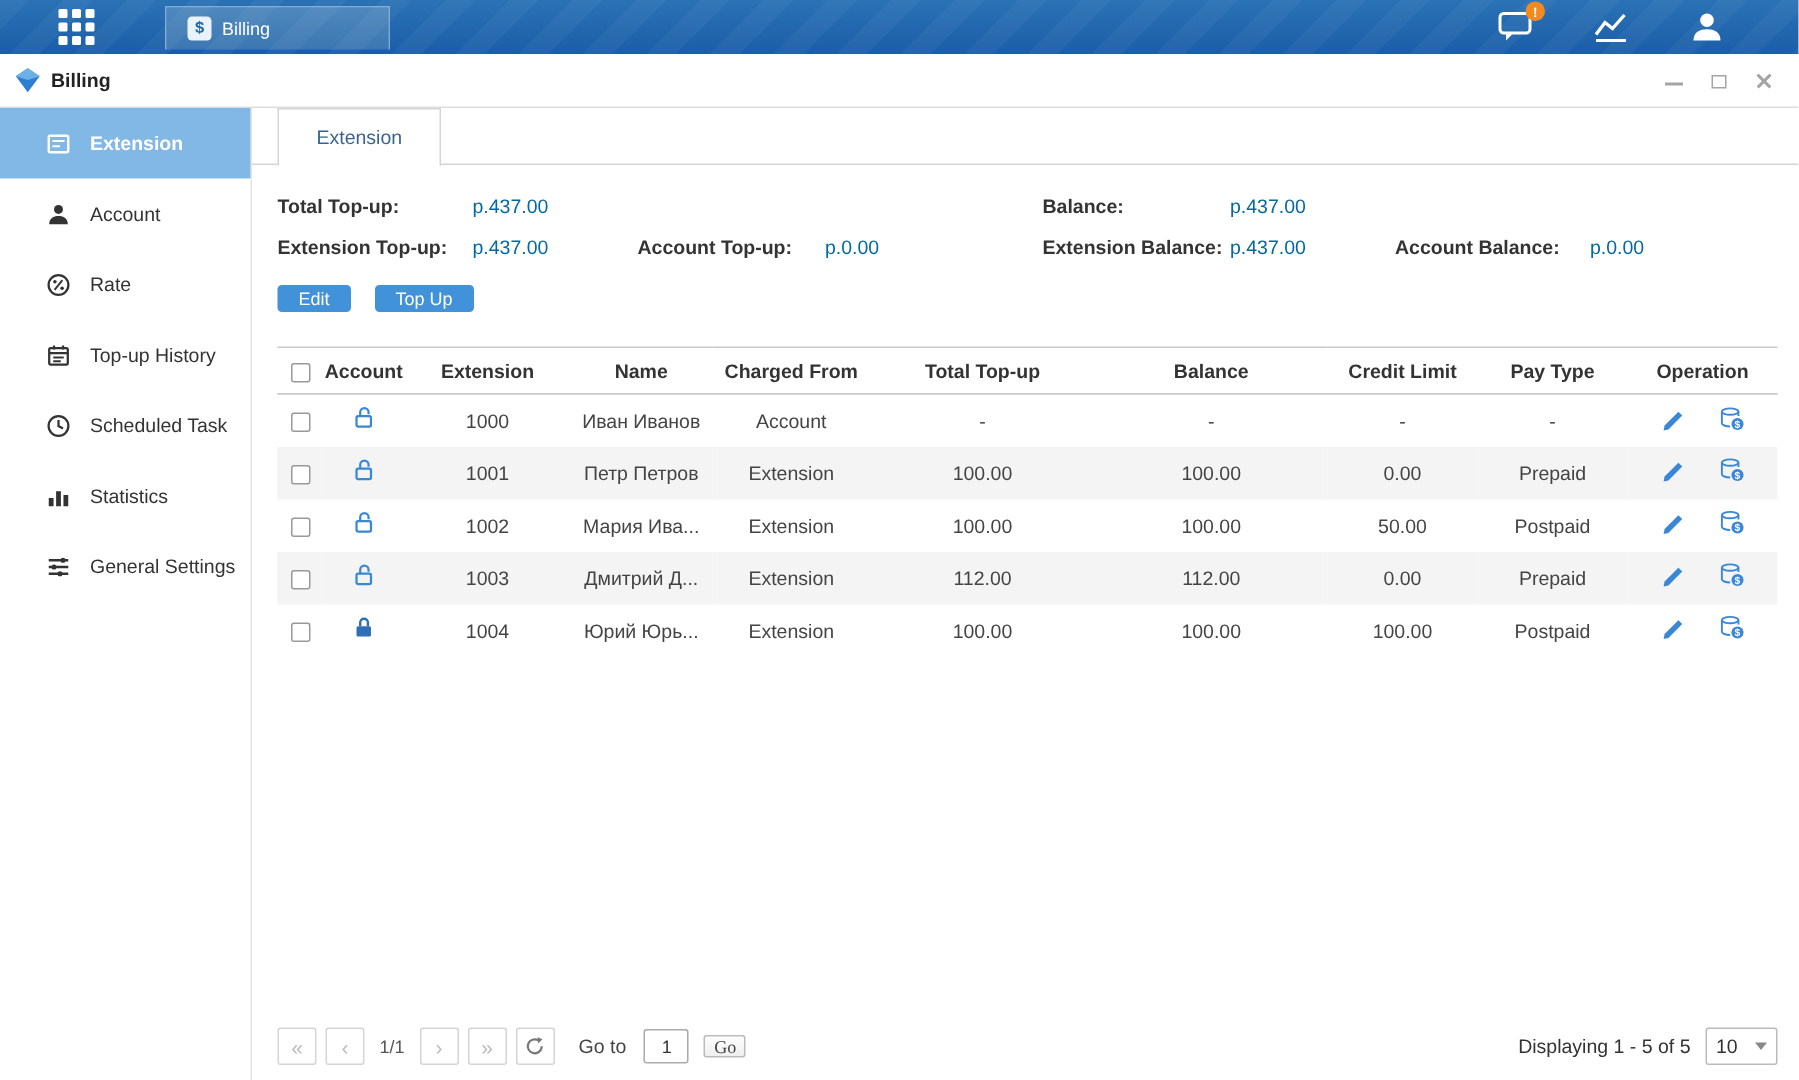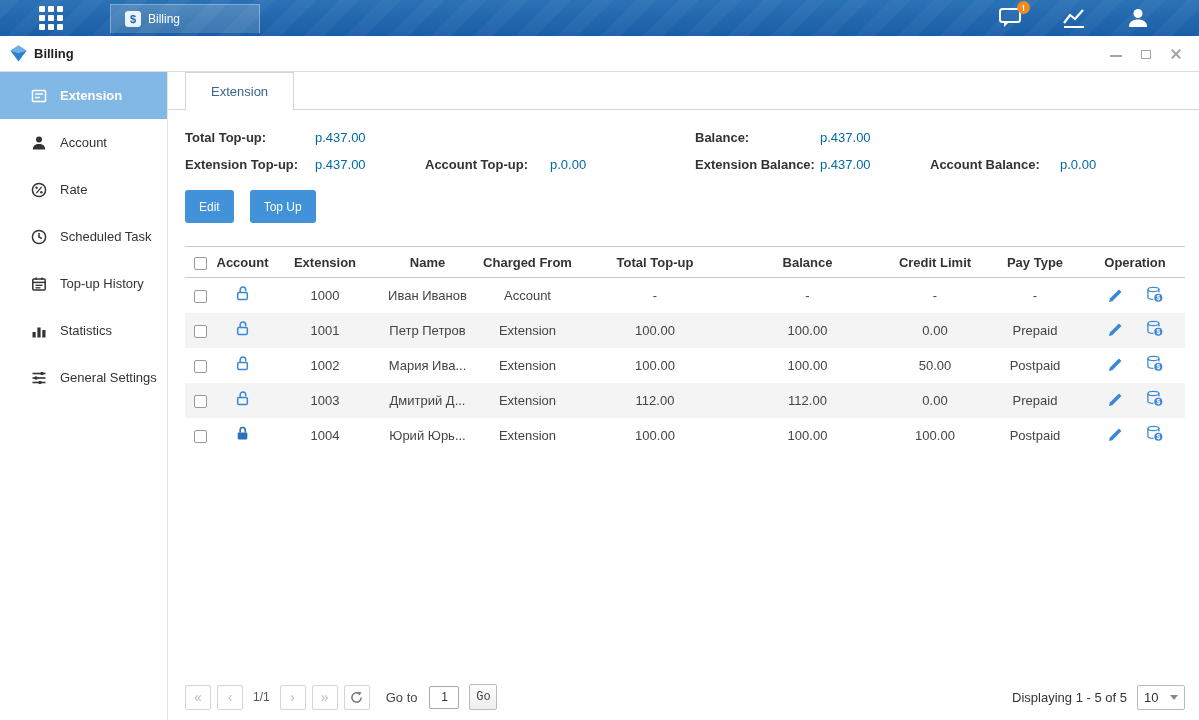--- a/index.html
+++ b/index.html
@@ -52,21 +52,21 @@
   .content { flex:1; display:flex; flex-direction:column; padding:0 14px 0 17px; min-height:0; }
 
   
   .summary { margin-top:20px; display:grid; grid-template-columns:130px 110px 125px 145px 125px 110px 130px auto;
     grid-row-gap:12px; align-items:center; }
   .sum-label { font-weight:bold; color:#333; font-size:13px; }
   .sum-value { color:#0369a1; font-size:13px; }
 
   
   .actions { margin-top:18px; display:flex; gap:16px; }
-  .btn-primary { background:#4192d9; color:#fff; border:none; border-radius:3px; height:33px; padding:0 14px;
+  .btn-primary { background:#4192d9; color:#fff; border:none; border-radius:3px; height:18px; padding:0 14px;
     font-size:12px; font-family:inherit; cursor:pointer; }
 
   
   table { border-collapse:collapse; table-layout:fixed; width:1000px; margin-top:23px; }
   thead th { height:31px; border-top:1px solid #c9c9c9; border-bottom:1px solid #c9c9c9;
     font-weight:bold; font-size:13px; color:#333; text-align:center; background:#fff; }
   tbody td { height:35px; text-align:center; font-size:13px; color:#444; }
   tbody tr:nth-child(even) { background:#f4f4f4; }
   input[type=checkbox] { appearance:none; -webkit-appearance:none; width:13px; height:13px; border:1px solid #999;
     border-radius:2px; background:#fff; margin:0; vertical-align:middle; cursor:pointer; }
@@ -79,22 +79,22 @@
 
   
   .pagination { margin-top:auto; padding-bottom:10px; display:flex; align-items:center; width:1000px; }
   .pg-left { display:flex; align-items:center; gap:6px; }
   .pg-btn { width:26px; height:25px; border:1px solid #d5d5d5; background:#fff; color:#bbb; font-size:14px;
     border-radius:2px; cursor:pointer; display:flex; align-items:center; justify-content:center; font-family:inherit; }
   .pg-indicator { color:#555; font-size:12px; padding:0 4px; }
   .goto-label { color:#444; font-size:13px; margin-left:10px; margin-right:6px; }
   .goto-input { width:30px; height:23px; border:1px solid #aaa; border-radius:2px; text-align:center; font-size:12px;
     font-family:inherit; color:#333; }
-  .go-btn { height:26px; min-width:28px; border:1px solid #bbb; background:linear-gradient(180deg,#fdfdfd,#efefef);
-    border-radius:2px; font-size:12px; color:#444; cursor:pointer; font-family:Liberation Mono, monospace; margin-left:4px; }
+  .go-btn { height:15px; min-width:28px; border:1px solid #bbb; background:linear-gradient(180deg,#fdfdfd,#efefef);
+    border-radius:2px; font-size:12px; color:#444; cursor:pointer; font-family:Liberation Serif, serif; margin-left:4px; }
   .pg-right { margin-left:auto; display:flex; align-items:center; gap:10px; }
   .displaying { color:#333; font-size:13px; }
   .page-size { width:48px; height:25px; border:1px solid #bbb; border-radius:2px; display:flex; align-items:center;
     padding:0 6px; cursor:pointer; background:#fff; justify-content:space-between; font-size:13px; color:#333; }
   .caret { width:0; height:0; border-left:4px solid transparent; border-right:4px solid transparent; border-top:5px solid #888; }
 </style>
 </head>
 <body>
 
 <div class="topbar">
@@ -190,38 +190,38 @@
             <circle cx="5.6" cy="5.8" r="1.2" fill="currentColor"></circle>
             <circle cx="10.4" cy="10.2" r="1.2" fill="currentColor"></circle>
             <line x1="10.6" y1="4.8" x2="5.4" y2="11.2" stroke="currentColor" stroke-width="1.3"></line>
           </svg>
       </span>
       <span class="slabel">Rate</span>
     </div>
     <div class="side-item">
       <span class="sicon">
         <svg width="16" height="16" viewBox="0 0 16 16">
-            <circle cx="8" cy="8" r="6.6" fill="none" stroke="currentColor" stroke-width="1.5"></circle>
-            <polyline points="8,4 8,8 11,9.6" fill="none" stroke="currentColor" stroke-width="1.5"></polyline>
-          </svg>
-      </span>
-      <span class="slabel">Scheduled Task</span>
-    </div>
-    <div class="side-item">
-      <span class="sicon">
-        <svg width="16" height="16" viewBox="0 0 16 16">
             <rect x="1.8" y="3" width="12.4" height="11" rx="1" fill="none" stroke="currentColor" stroke-width="1.5"></rect>
             <line x1="1.8" y1="6.4" x2="14.2" y2="6.4" stroke="currentColor" stroke-width="1.5"></line>
             <line x1="5" y1="1.4" x2="5" y2="4" stroke="currentColor" stroke-width="1.5"></line>
             <line x1="11" y1="1.4" x2="11" y2="4" stroke="currentColor" stroke-width="1.5"></line>
             <line x1="4.5" y1="9.3" x2="11.5" y2="9.3" stroke="currentColor" stroke-width="1.3"></line>
             <line x1="4.5" y1="11.8" x2="9.5" y2="11.8" stroke="currentColor" stroke-width="1.3"></line>
           </svg>
       </span>
       <span class="slabel">Top-up History</span>
+    </div>
+    <div class="side-item">
+      <span class="sicon">
+        <svg width="16" height="16" viewBox="0 0 16 16">
+            <circle cx="8" cy="8" r="6.6" fill="none" stroke="currentColor" stroke-width="1.5"></circle>
+            <polyline points="8,4 8,8 11,9.6" fill="none" stroke="currentColor" stroke-width="1.5"></polyline>
+          </svg>
+      </span>
+      <span class="slabel">Scheduled Task</span>
     </div>
     <div class="side-item">
       <span class="sicon">
         <svg width="16" height="16" viewBox="0 0 16 16">
             <rect x="1.5" y="9" width="3.2" height="5.5" fill="currentColor"></rect>
             <rect x="6.4" y="4.5" width="3.2" height="10" fill="currentColor"></rect>
             <rect x="11.3" y="7" width="3.2" height="7.5" fill="currentColor"></rect>
           </svg>
       </span>
       <span class="slabel">Statistics</span>

